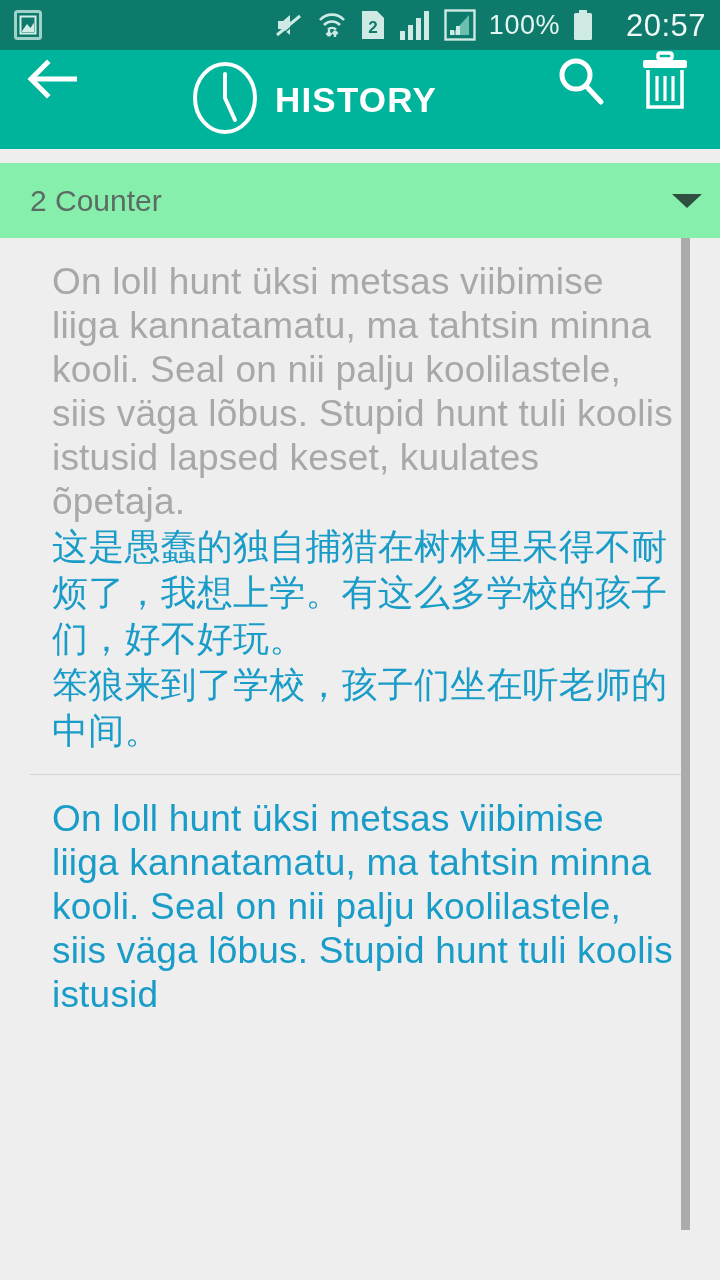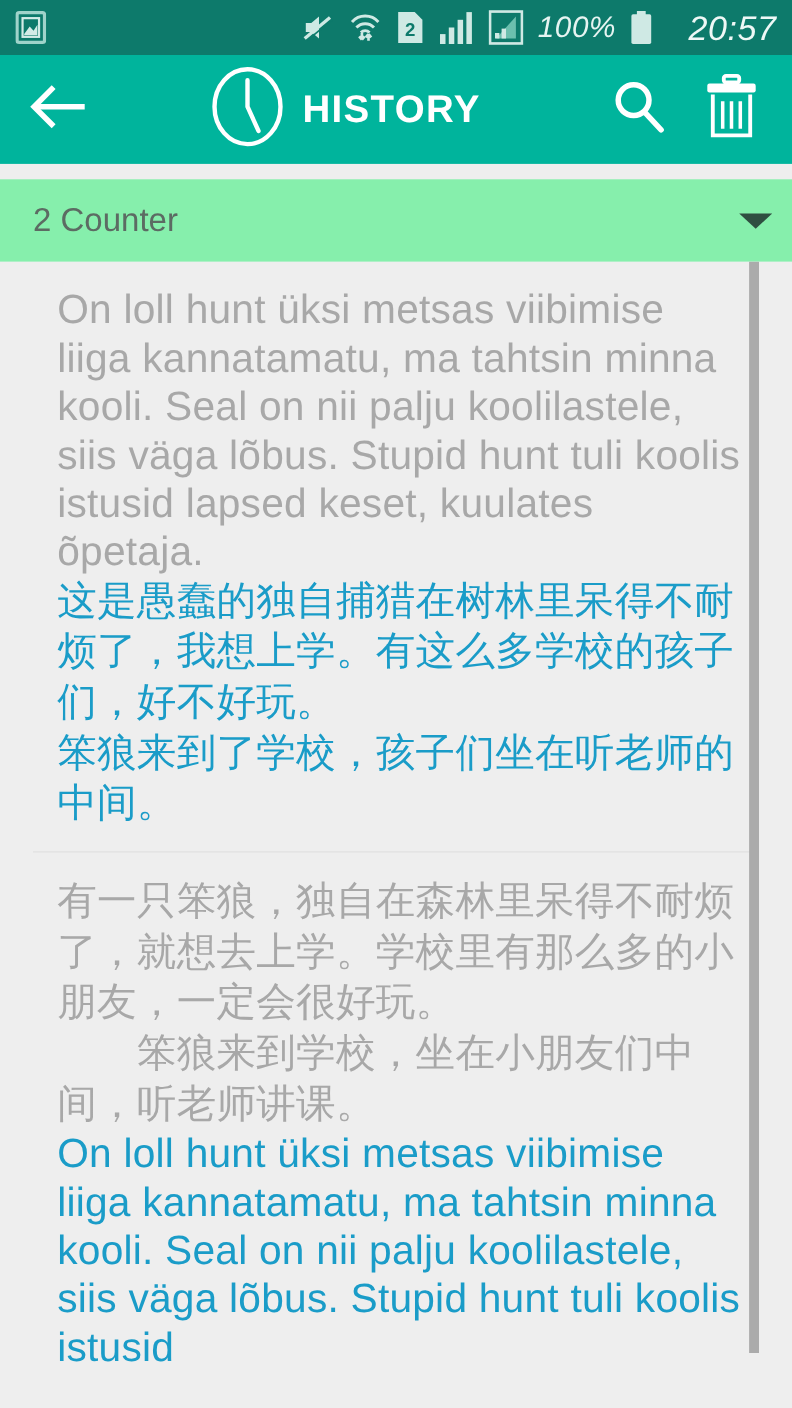--- a/index.html
+++ b/index.html
@@ -49,37 +49,35 @@
     align-items: center;
     justify-content: center;
     color: #d3ece7;
   }
   .sb-text {
     color: #e6f4f1;
     font-size: 27px;
     letter-spacing: 0.5px;
     line-height: 1;
     white-space: nowrap;
-    font-style: italic;
   }
   .sb-clock {
     font-size: 31px;
     color: #eef8f6;
     margin-left: 20px;
   }
 
   
   .action-bar {
     position: absolute;
     top: 50px; left: 0;
     width: 720px;
     height: 99px;
     background: #00b49c;
     display: flex;
-    align-items: center;
     box-sizing: border-box;
     padding: 0 22px;
   }
   .ab-back {
     width: 62px; height: 62px;
     display: flex; align-items: center; justify-content: center;
     cursor: pointer;
   }
   .ab-title-wrap {
     flex: 1;
@@ -339,22 +337,20 @@
 
     <div class="card">
       <p class="txt src">On loll hunt üksi metsas viibimise liiga kannatamatu, ma tahtsin minna kooli. Seal on nii palju koolilastele, siis väga lõbus. Stupid hunt tuli koolis istusid lapsed keset, kuulates õpetaja.</p>
       <p class="txt trg cjk">这是愚蠢的独自捕猎在树林里呆得不耐烦了，我想上学。有这么多学校的孩子们，好不好玩。
 笨狼来到了学校，孩子们坐在听老师的中间。</p>
     </div>
 
     <div class="divider"></div>
 
     <div class="card">
-      <p class="txt src cjk">有一只笨狼，独自在森林里呆得不耐烦了，就想去上学。学校里有那么多的小朋友，一定会很好玩。
-　　笨狼来到学校，坐在小朋友们中间，听老师讲课。</p>
       <p class="txt trg">On loll hunt üksi metsas viibimise liiga kannatamatu, ma tahtsin minna kooli. Seal on nii palju koolilastele, siis väga lõbus. Stupid hunt tuli koolis istusid</p>
     </div>
 
   </div>
 
   <div class="scrollbar-track">
     <div class="scrollbar-thumb"></div>
   </div>
 
 </div>

